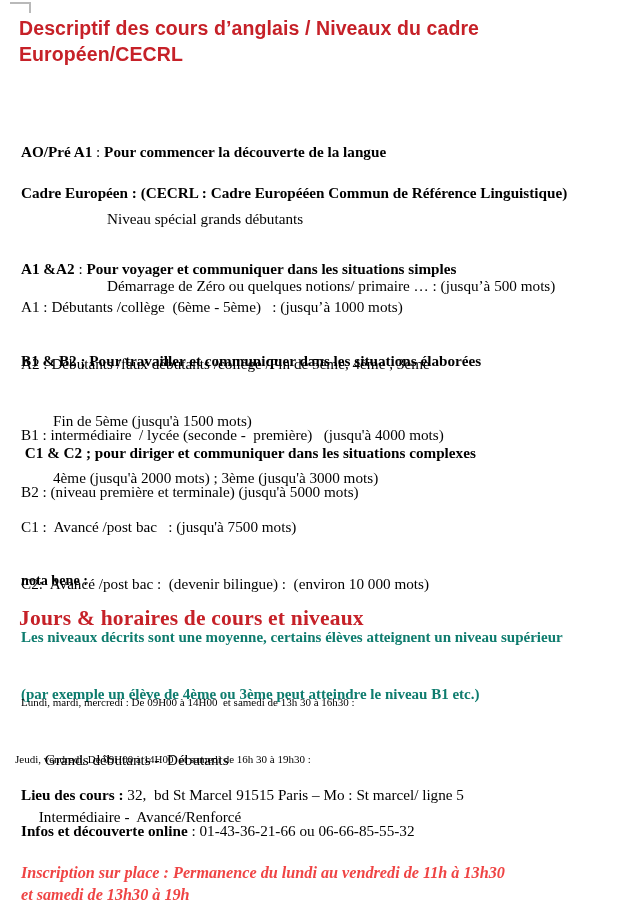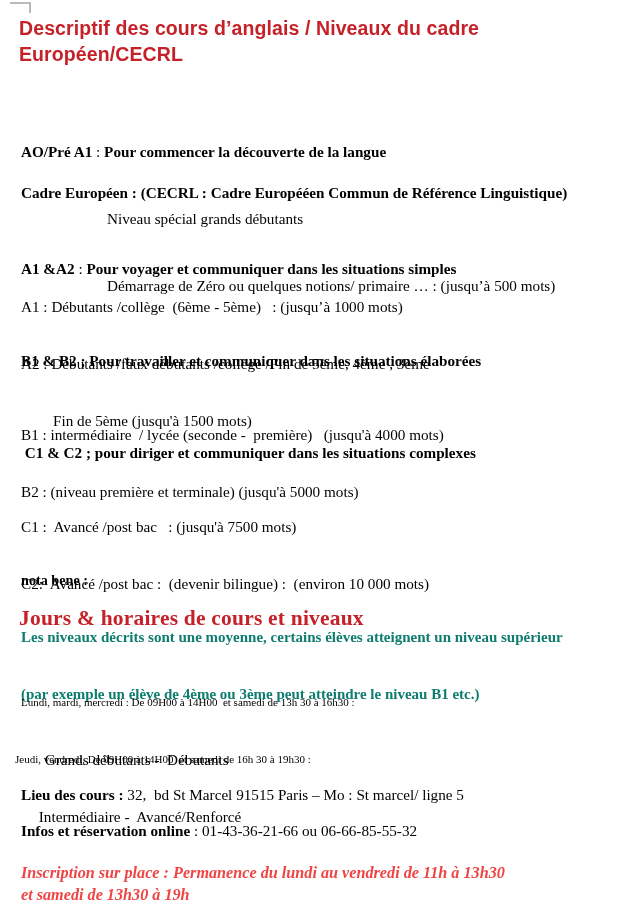--- a/index.html
+++ b/index.html
@@ -132,20 +132,21 @@
 
   <div class="body-block lvl-head" style="left:21px; top:183px; width:595px;">Cadre Européen : (CECRL : Cadre Europééen Commun de Référence Linguistique)</div>
 
   <div class="body-block" style="left:21px; top:221px; width:590px;">
     <div class="lvl-head"><span>A1 &amp;A2</span><span class="sep"> : </span><span>Pour voyager et communiquer dans les situations simples</span></div>
   </div>
   <div class="body-block" style="left:21px; top:259px; width:590px;">
     <div>A1 : Débutants /collège  (6ème - 5ème)   : (jusqu’à 1000 mots)</div>
     <div>A2 : Débutants /faux débutants /collège /Fin de 5ème, 4ème , 3ème</div>
     <div class="indent-2">Fin de 5ème (jusqu'à 1500 mots)</div>
+    <div class="indent-2">4ème (jusqu'à 2000 mots) ; 3ème (jusqu'à 3000 mots)</div>
   </div>
 
   <div class="body-block lvl-head" style="left:21px; top:351px; width:595px;">B1 &amp; B2 ; Pour travailler et communiquer dans les situations élaborées</div>
   <div class="body-block" style="left:21px; top:387px; width:590px;">
     <div>B1 : intermédiaire  / lycée (seconde -  première)   (jusqu'à 4000 mots)</div>
     <div>B2 : (niveau première et terminale) (jusqu'à 5000 mots)</div>
   </div>
 
   <div class="body-block lvl-head" style="left:21px; top:443px; width:595px;"> C1 &amp; C2 ; pour diriger et communiquer dans les situations complexes</div>
   <div class="body-block" style="left:21px; top:479px; width:590px;">
@@ -166,20 +167,20 @@
     <div class="sched-sub"> Grands débutants -  Débutants</div>
   </div>
 
   <div class="body-block" style="left:15px; top:712px; width:595px;">
     <div class="sched-head">Jeudi, vendredi, De 09H00 à 14H00  et samedi de 16h 30 à 19h30 :</div>
     <div class="sched-sub"> Intermédiaire -  Avancé/Renforcé</div>
   </div>
 
   <div class="body-block" style="left:21px; top:785px; width:595px;"><span class="info-label">Lieu des cours :</span><span> 32,  bd St Marcel 91515 Paris – Mo : St marcel/ ligne 5</span></div>
 
-  <div class="body-block" style="left:21px; top:821px; width:595px;"><span class="info-label">Infos et réservation online</span><span> : 01-43-36-21-66 ou 06-66-85-55-32</span></div>
+  <div class="body-block" style="left:21px; top:821px; width:595px;"><span class="info-label">Infos et découverte online</span><span> : 01-43-36-21-66 ou 06-66-85-55-32</span></div>
 
   <div class="closing" style="top:862px;">
     <div>Inscription sur place : Permanence du lundi au vendredi de 11h à 13h30</div>
     <div>et samedi de 13h30 à 19h</div>
   </div>
 
 </div>
 
 </body></html>

